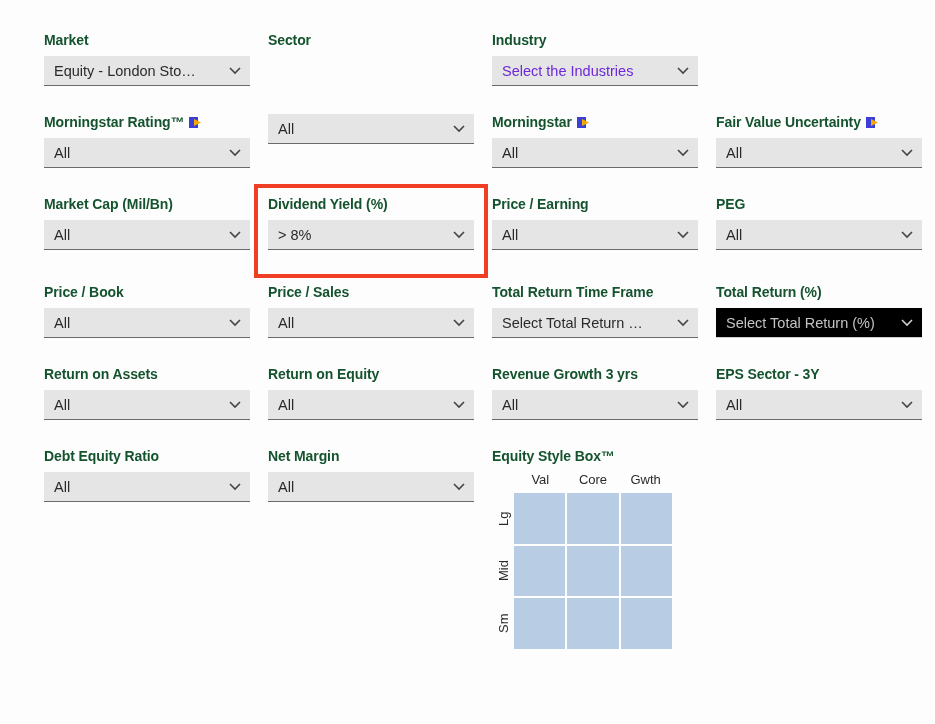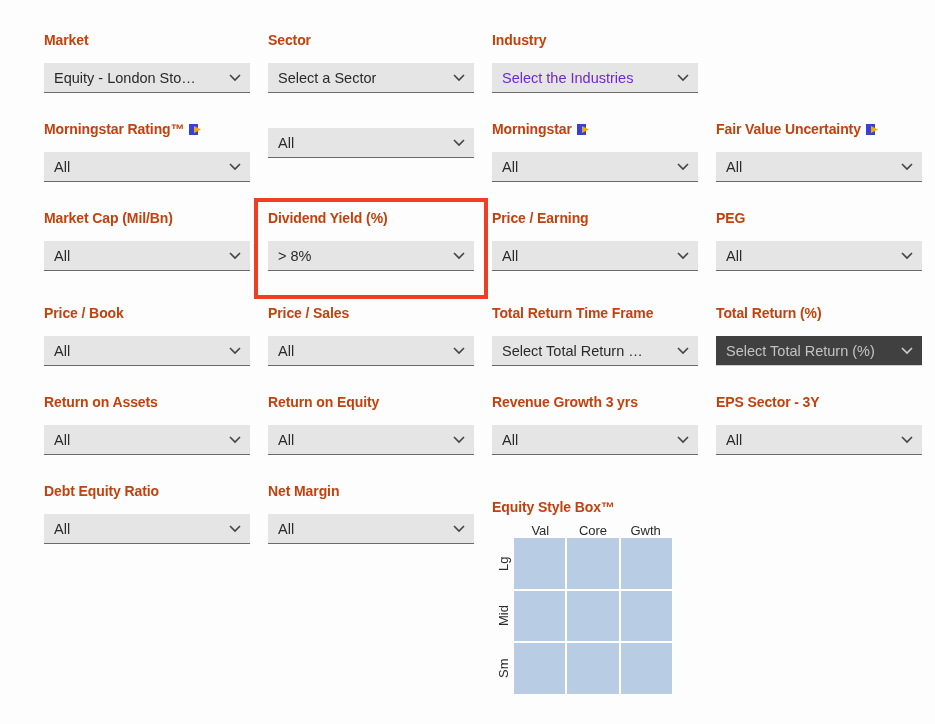--- a/index.html
+++ b/index.html
@@ -16,21 +16,21 @@
       row-gap: 28px;
     }
     .field {
       display: flex;
       flex-direction: column;
       gap: 8px;
     }
     .field-label {
       font-size: 14px;
       font-weight: 700;
-      color: #c2410c;
+      color: #14532d;
       letter-spacing: -0.1px;
       font-stretch: condensed;
       display: flex;
       align-items: center;
       gap: 5px;
       white-space: nowrap;
     }
     .premium-icon {
       display: inline-flex;
       align-items: center;
@@ -38,32 +38,31 @@
     .premium-icon svg { display: block; }
     .select {
       position: relative;
       height: 30px;
       background: #e5e5e5;
       border-bottom: 1px solid #6a6a6a;
       display: flex;
       align-items: center;
       padding: 0 28px 0 10px;
       cursor: pointer;
-      margin-top: 7px;
     }
     .select-value {
       font-size: 14.5px;
       color: #2a2a2a;
       white-space: nowrap;
       overflow: hidden;
       text-overflow: ellipsis;
     }
     .select.placeholder .select-value { color: #6d28d9; }
     .select.read-only {
-      background: #404040;
+      background: #000000;
       border-bottom: 1px solid #cfcfcf;
       cursor: default;
     }
     .select.read-only .select-value { color: #c3c3c3; }
     .chevron {
       position: absolute;
       right: 8px;
       top: 50%;
       transform: translateY(-50%);
       pointer-events: none;
@@ -72,36 +71,36 @@
     .highlight {
       border: 4px solid #ef3e23;
       padding: 8px 10px 24px 10px;
       margin: -12px -14px -22px -14px;
     }
     
     .stylebox-wrap {
       display: flex;
       flex-direction: column;
       gap: 8px;
-      margin-top: 16px;
     }
     .sb-container {
       display: grid;
       grid-template-columns: 22px 1fr;
       grid-template-rows: auto 1fr;
       width: 180px;
     }
     .sb-col-headers {
       grid-column: 2;
       grid-row: 1;
       display: grid;
       grid-template-columns: repeat(3, 1fr);
       text-align: center;
       font-size: 13px;
       color: #2a2a2a;
+      padding-bottom: 6px;
     }
     .sb-row-headers {
       grid-column: 1;
       grid-row: 2;
       display: grid;
       grid-template-rows: repeat(3, 1fr);
     }
     .sb-row-headers > div {
       display: flex;
       align-items: center;
@@ -139,28 +138,20 @@
         <span class="chevron">
           <svg width="14" height="10" viewBox="0 0 14 10">
             <path d="M2 2 L7 7 L12 2" fill="none" stroke="#444" stroke-width="1.6"></path>
           </svg>
         </span>
       </div>
     </div>
     <div class="field">
       <div class="field-label">
         <span>Sector</span>
-      </div>
-      <div class="select">
-        <span class="select-value">Select a Sector</span>
-        <span class="chevron">
-          <svg width="14" height="10" viewBox="0 0 14 10">
-            <path d="M2 2 L7 7 L12 2" fill="none" stroke="#444" stroke-width="1.6"></path>
-          </svg>
-        </span>
       </div>
     </div>
     <div class="field">
       <div class="field-label">
         <span>Industry</span>
       </div>
       <div class="select placeholder">
         <span class="select-value">Select the Industries</span>
         <span class="chevron">
           <svg width="14" height="10" viewBox="0 0 14 10">

